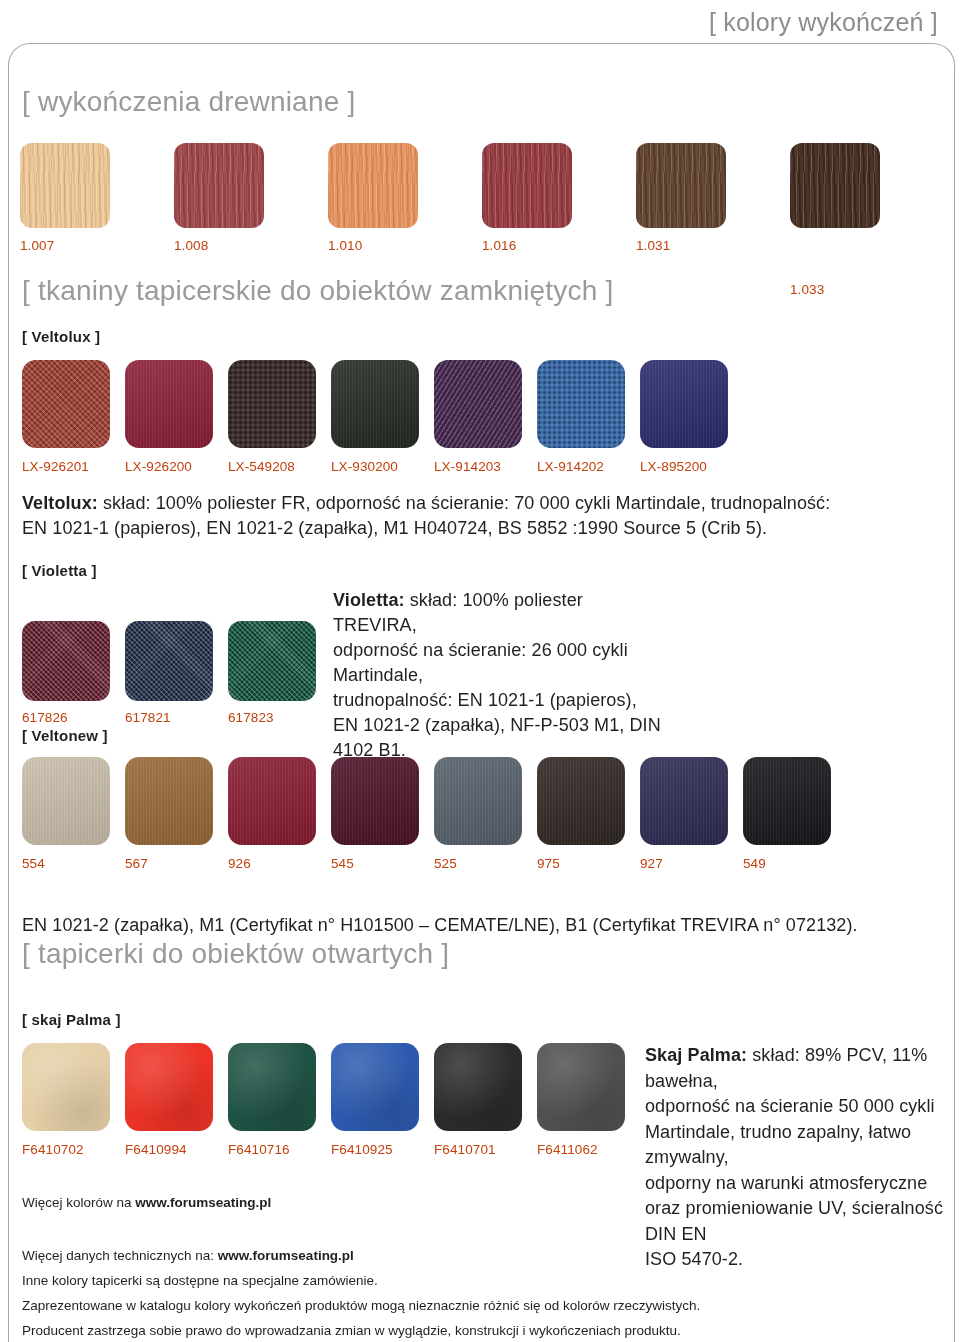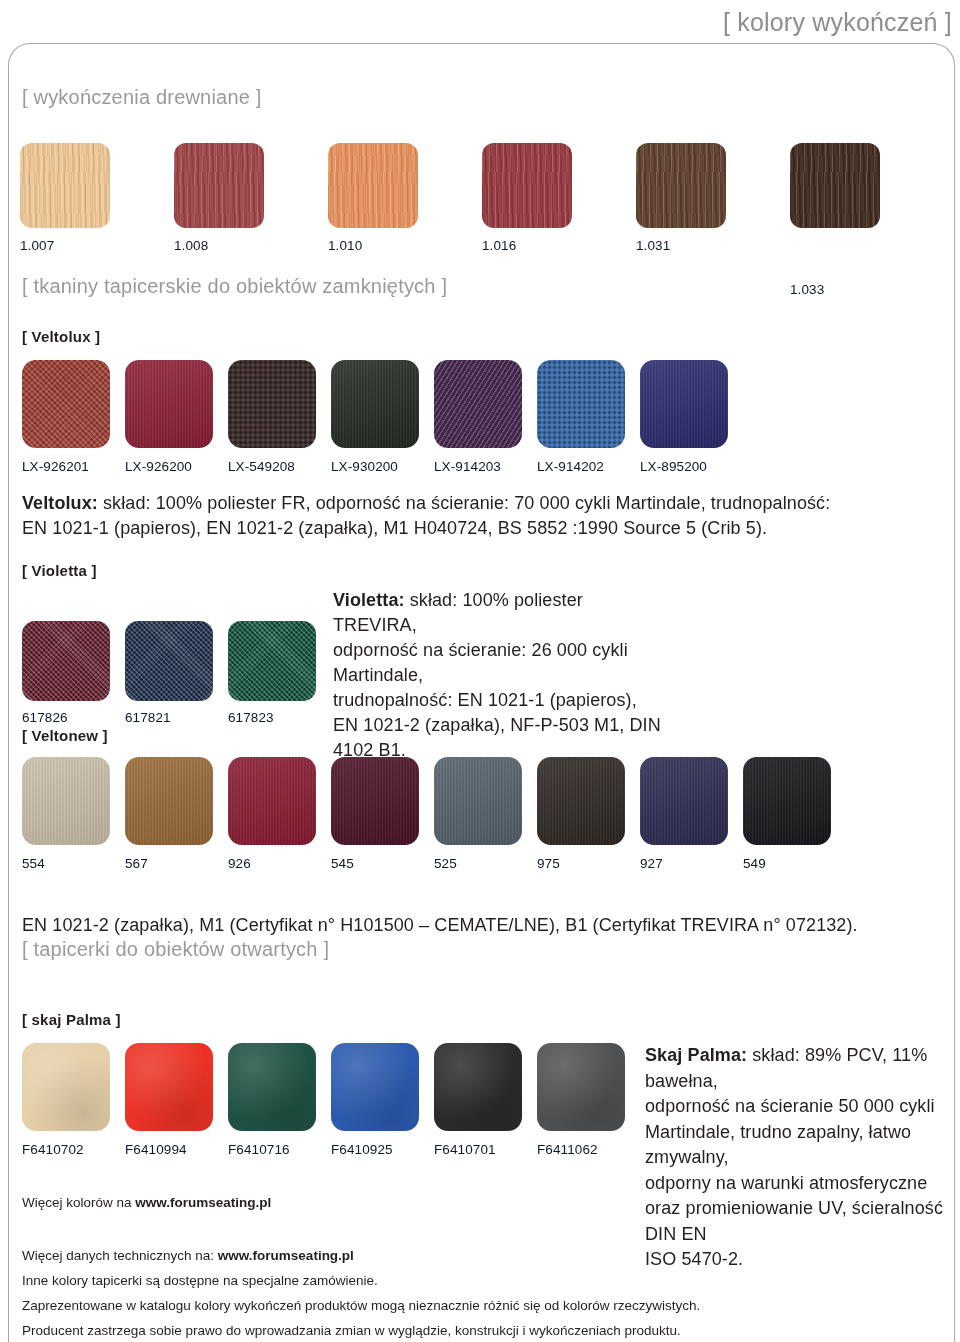--- a/index.html
+++ b/index.html
@@ -10,57 +10,57 @@
     font-family: "Liberation Sans", sans-serif;
     color: #231f20;
     position: relative;
     overflow: hidden;
   }
 
   
   .page-header {
     position: absolute; top: 0; left: 0; width: 960px; height: 44px;
     display: flex; align-items: center; justify-content: flex-end;
-    padding-right: 8px;
+    padding-right: 22px;
   }
   .page-header-title {
     font-size: 25px; font-weight: 400; color: #8d8d8d;
     letter-spacing: .2px; white-space: nowrap;
   }
 
   
   .frame {
     position: absolute; left: 8px; top: 43px; width: 947px; height: 1340px;
     border: 1px solid #a6a6a6;
     border-bottom: none;
     border-radius: 22px 22px 0 0;
     pointer-events: none;
   }
 
   .content { position: absolute; left: 0; top: 0; width: 960px; }
 
   
   .sec-title {
-    font-size: 20px; color: #9a9a9a; font-weight: 400;
+    font-size: 28px; color: #9a9a9a; font-weight: 400;
     letter-spacing: .2px; white-space: nowrap;
   }
   .sub-title {
     font-size: 15px; color: #231f20; font-weight: bold;
     letter-spacing: .2px; white-space: nowrap;
   }
 
   
   .row { position: absolute; left: 0; width: 960px; }
   .sw {
     position: absolute; top: 0;
     border-radius: 9px;
     background-repeat: repeat;
   }
   .lbl {
-    position: absolute; font-size: 13.5px; color: #0f172a;
+    position: absolute; font-size: 13.5px; color: #c2410c;
     white-space: nowrap; letter-spacing: .1px;
   }
 
   
   .tex-wood {
     background-image:
       repeating-linear-gradient(91deg, rgba(255,255,255,.17) 0 1px, rgba(0,0,0,0) 1px 3px, rgba(0,0,0,.09) 3px 4px, rgba(0,0,0,0) 4px 7px),
       repeating-linear-gradient(88deg, rgba(0,0,0,.06) 0 2px, rgba(255,255,255,.06) 2px 5px);
   }
   .tex-weave {

